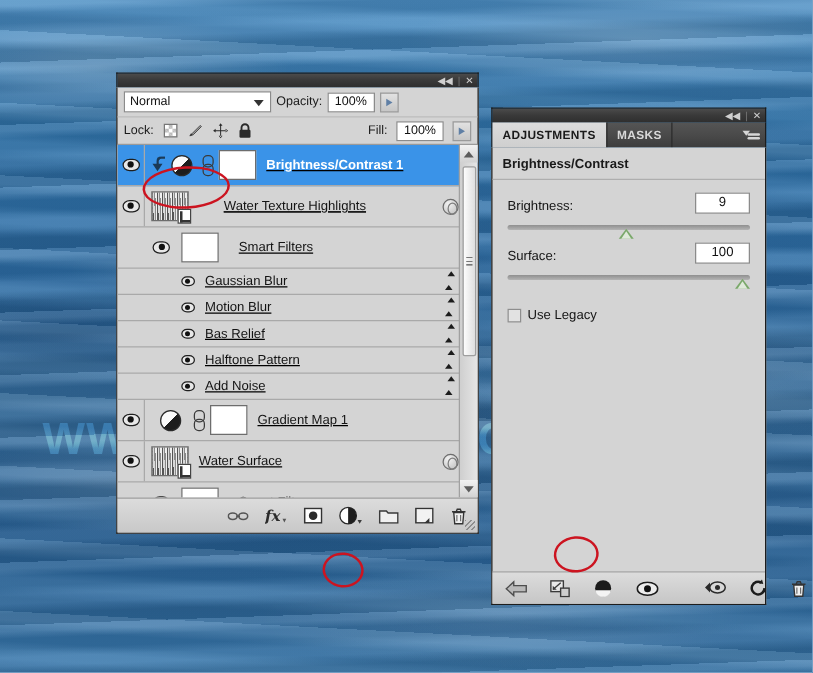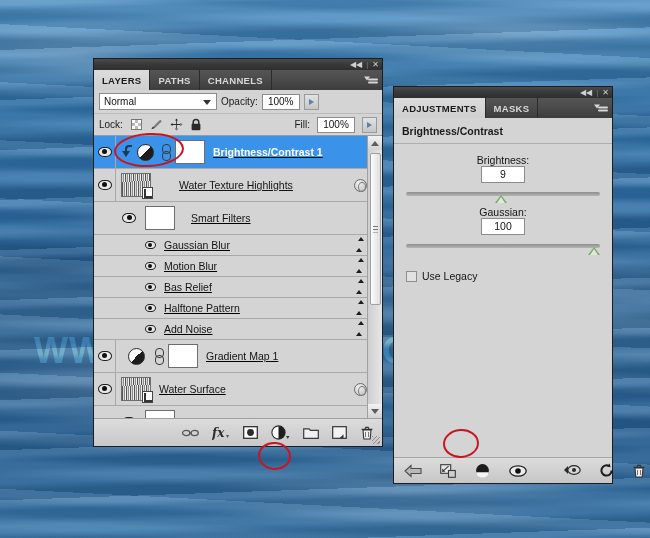--- a/index.html
+++ b/index.html
@@ -342,21 +342,21 @@
 
   
   #adj-panel { left: 393px; top: 86px; width: 220px; }
   .adj-body { background: #d4d4d4; height: 366px; position: relative; }
   .adj-title {
     font-size: 10.5px; font-weight: bold; color: #1a1a1a;
     padding: 7px 8px 6px 8px;
     border-bottom: 1px solid #aeaeae;
   }
   .adj-field { padding: 10px 12px 0 12px; }
-  .adj-fieldrow { display:flex; align-items:center; justify-content:space-between;flex-direction:column; }
+  .adj-fieldrow { display:flex; align-items:flex-end; justify-content:space-between; }
   .adj-label { font-size: 10.5px; color:#141414; }
   .adj-value {
     width: 44px; height: 17px; background:#fff; border:1px solid #8b8b8b;
     font-size:10.5px; color:#111; text-align:center; line-height:15px; cursor:text;
   }
   .slider-track {
     position: relative; height: 4px; margin-top: 9px;
     background: linear-gradient(180deg,#8f8f8f,#b4b4b4);
     border-radius: 2px;
   }
@@ -421,32 +421,20 @@
   <div class="watermark">WWW.PSD-DUDE.COM</div>
 
   <div class="panel" id="layers-panel">
 
     <div class="panel-topbar">
       <span class="chrome-btn">◀◀</span>
       <span class="chrome-sep">|</span>
       <span class="chrome-btn">✕</span>
     </div>
 
-    <div class="tabbar">
-      <div class="tab active">LAYERS</div>
-      <div class="tab">PATHS</div>
-      <div class="tab">CHANNELS</div>
-      <div class="tab tab-filler"></div>
-      <div class="panel-menu">
-          <b></b>
-          <i></i>
-          <i></i>
-          <i></i>
-        </div>
-    </div>
 
     <div class="panel-body">
 
       <div class="blend-row">
         <div class="blend-select">
           <span>Normal</span>
           <span class="caret"></span>
         </div>
         <span class="lbl">Opacity:</span>
         <div class="numfield">100%</div>
@@ -717,21 +705,21 @@
           <span class="adj-label">Brightness:</span>
           <div class="adj-value">9</div>
         </div>
         <div class="slider-track">
           <span class="slider-knob" id="brightness-knob" style="left: 49%;"></span>
         </div>
       </div>
 
       <div class="adj-field">
         <div class="adj-fieldrow">
-          <span class="adj-label">Gaussian:</span>
+          <span class="adj-label">Surface:</span>
           <div class="adj-value">100</div>
         </div>
         <div class="slider-track">
           <span class="slider-knob" id="contrast-knob" style="left: 97%;"></span>
         </div>
       </div>
 
       <div class="legacy-row">
         <span class="cbox"></span>
         <span class="legacy-lbl">Use Legacy</span>

